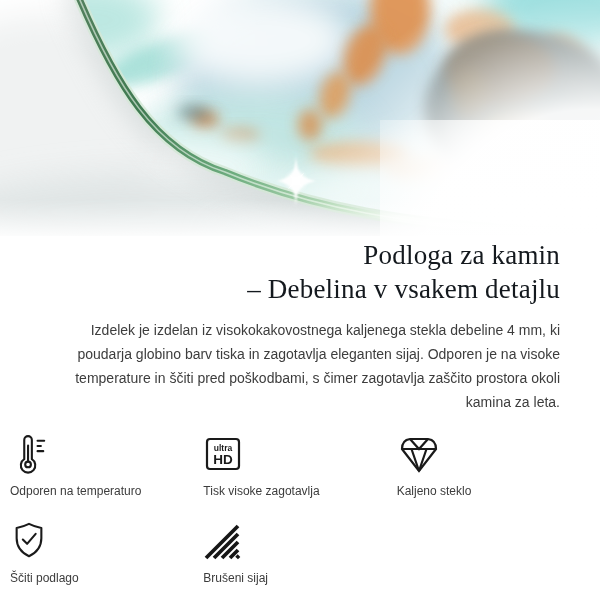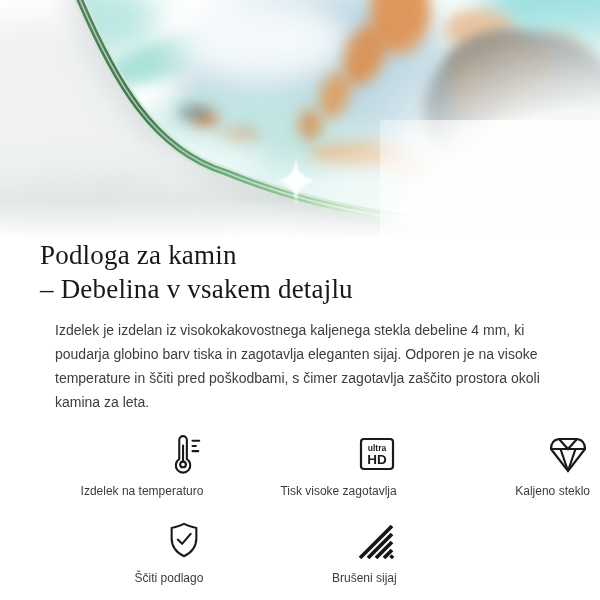--- a/index.html
+++ b/index.html
@@ -3,35 +3,35 @@
 <meta charset="utf-8">
 <style>
   html,body{margin:0;padding:0;}
   body{
     width:600px;height:600px;overflow:hidden;background:#ffffff;
     font-family:"Liberation Sans",sans-serif;color:#3d3d3d;
     -webkit-font-smoothing:antialiased;
   }
   .hero{position:relative;width:600px;height:236px;background:#ffffff;}
   .hero svg{display:block;}
-  .content{padding:2px 40px 0 40px;}
+  .content{padding:2px 40px 0 40px;text-align:right;}
   h1{
     margin:0;font-family:"Liberation Serif",serif;font-weight:400;
     font-size:27px;line-height:34px;color:#14191e;letter-spacing:.2px;
   }
   .desc{
     margin:12px 0 0 15px;max-width:532px;font-size:14px;line-height:24px;
     color:#3d3d3d;
   }
   .features{
     margin-top:16px;padding:0 10px;
     display:grid;grid-template-columns:repeat(3,1fr);row-gap:18px;
   }
   .feature{
-    display:flex;flex-direction:column;align-items:flex-end;text-align:center;
+    display:flex;flex-direction:column;align-items:flex-start;text-align:center;
   }
   .icon-wrap{height:48px;display:flex;align-items:center;justify-content:center;}
   .feature-label{margin-top:6px;font-size:12px;line-height:15px;color:#3c3c3c;}
   .fi{stroke:#1a1a1a;fill:none;stroke-width:2.2;}
   .fi-round{stroke-linecap:round;stroke-linejoin:round;}
   .fi-text{fill:#1a1a1a;stroke:none;font-family:"Liberation Sans",sans-serif;text-anchor:middle;}
 </style>
 </head>
 <body>
 
@@ -145,21 +145,21 @@
 
   <div class="feature">
     <div class="icon-wrap">
       <svg width="38" height="44" viewBox="0 0 40 46">
         <path class="fi fi-round" d="M15 28.5 A 7.6 7.6 0 1 0 23 28.5 L 23 8.2 A 4 4 0 0 0 15 8.2 Z"></path>
         <circle class="fi" cx="19" cy="34" r="3"></circle>
         <path class="fi fi-round" d="M19 14 V 30.5"></path>
         <path class="fi fi-round" d="M29 9 H 36 M29 14.5 H 32.5 M29 20 H 35"></path>
       </svg>
     </div>
-    <div class="feature-label">Izdelek na temperaturo</div>
+    <div class="feature-label">Odporen na temperaturo</div>
   </div>
 
   <div class="feature">
     <div class="icon-wrap">
       <svg width="40" height="40" viewBox="0 0 40 40">
         <rect class="fi" x="4" y="5" width="32" height="30" rx="3" stroke-width="2.4"></rect>
         <text class="fi-text" x="20" y="16.5" font-size="8.5" font-weight="600">ultra</text>
         <text class="fi-text" x="20" y="29.5" font-size="13.5" font-weight="700">HD</text>
       </svg>
     </div>

